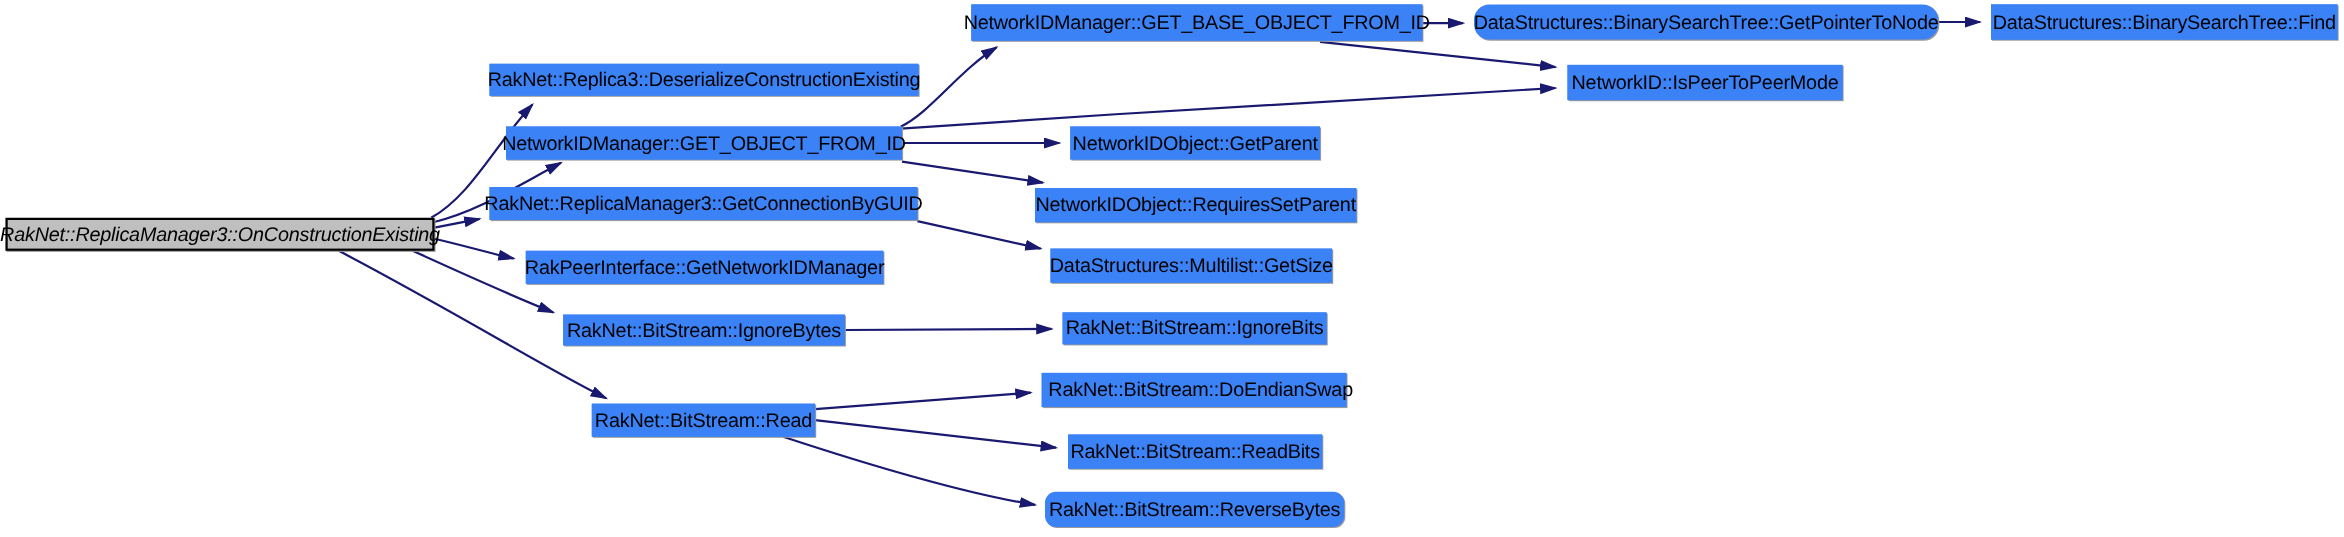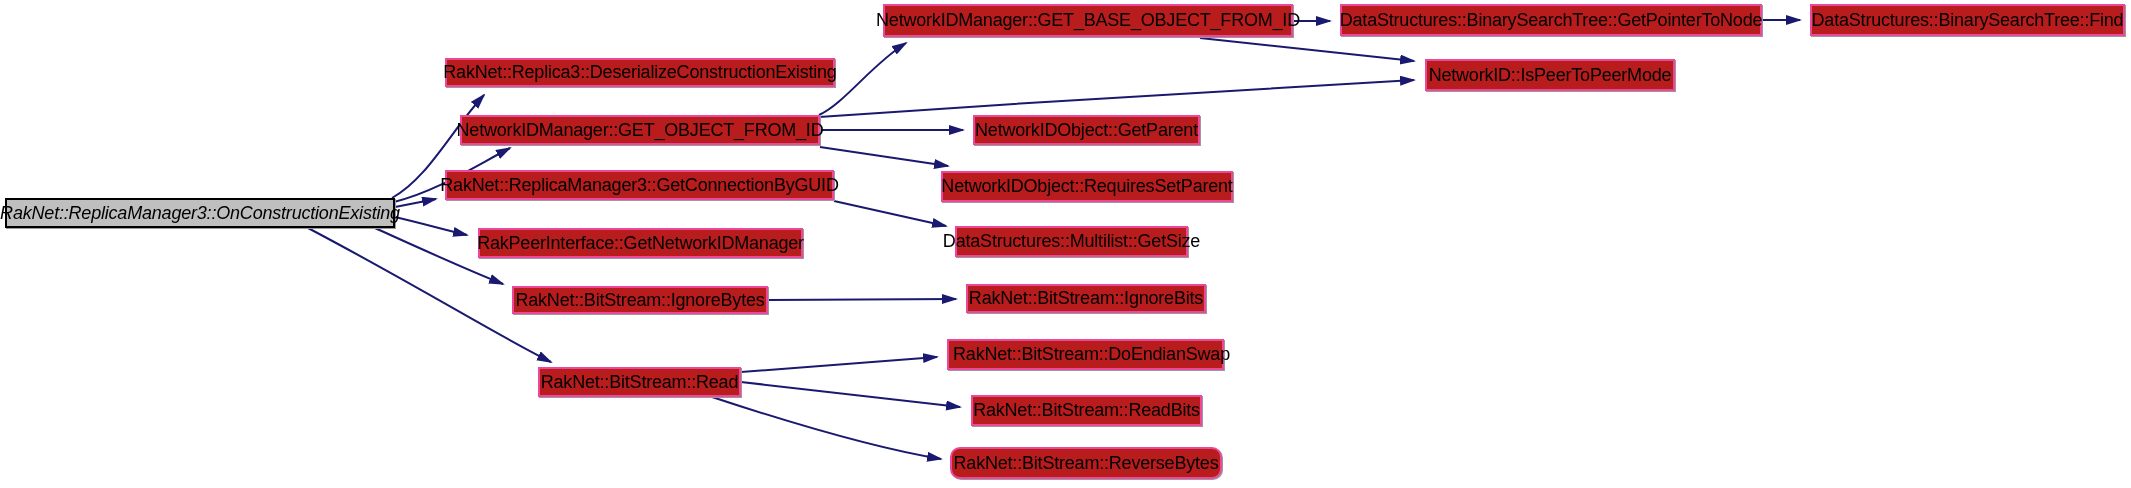--- a/index.html
+++ b/index.html
@@ -7,22 +7,22 @@
     position:relative;
     width:2131px;height:488px;
     background:#ffffff;
     font-family:"Liberation Sans", sans-serif;
     overflow:hidden;
   }
   #edge-layer{position:absolute;left:0;top:0;width:2131px;height:488px;pointer-events:none;}
   .node{
     position:absolute;
     box-sizing:border-box;
-    background:#b91c1c;
-    border:2px solid #ec4899;
+    background:#3b82f6;
+    border:2px solid #3b82f6;
     display:flex;align-items:center;justify-content:center;
     font-size:18px;color:#000000;
     white-space:nowrap;
     letter-spacing:-0.2px;
     box-shadow:1px 1px 0 #9a9a9a;
     cursor:pointer;
   }
   .node.highlight{
     background:#bfbfbf;
     border:2px solid #000000;
@@ -63,22 +63,22 @@
       <div class="node highlight" style="left: 5px; top: 198px; width: 390px; height: 30px; font-style: italic;">RakNet::ReplicaManager3::OnConstructionExisting</div>
       <div class="node" style="left: 445px; top: 58px; width: 390px; height: 29px;">RakNet::Replica3::DeserializeConstructionExisting</div>
       <div class="node" style="left: 460px; top: 115px; width: 360px; height: 30px;">NetworkIDManager::GET_OBJECT_FROM_ID</div>
       <div class="node" style="left: 445px; top: 170px; width: 389px; height: 30px;">RakNet::ReplicaManager3::GetConnectionByGUID</div>
       <div class="node" style="left: 478px; top: 228px; width: 325px; height: 30px;">RakPeerInterface::GetNetworkIDManager</div>
       <div class="node" style="left: 512px; top: 286px; width: 256px; height: 28px;">RakNet::BitStream::IgnoreBytes</div>
       <div class="node" style="left: 538px; top: 367px; width: 203px; height: 30px;">RakNet::BitStream::Read</div>
       <div class="node" style="left: 883px; top: 4px; width: 410px; height: 33px;">NetworkIDManager::GET_BASE_OBJECT_FROM_ID</div>
       <div class="node" style="left: 973px; top: 115px; width: 227px; height: 30px;">NetworkIDObject::GetParent</div>
       <div class="node" style="left: 941px; top: 171px; width: 292px; height: 31px;">NetworkIDObject::RequiresSetParent</div>
-      <div class="node" style="left: 955px; top: 226px; width: 233px; height: 31px;">DataStructures::Multilist::GetSize</div>
+      <div class="node" style="left: 955px; top: 226px; width: 256px; height: 31px;">DataStructures::Multilist::GetSize</div>
       <div class="node" style="left: 966px; top: 284px; width: 240px; height: 29px;">RakNet::BitStream::IgnoreBits</div>
       <div class="node" style="left: 947px; top: 339px; width: 277px; height: 31px; padding-left: 12px;">RakNet::BitStream::DoEndianSwap</div>
       <div class="node" style="left: 971px; top: 395px; width: 231px; height: 31px;">RakNet::BitStream::ReadBits</div>
       <div class="node" style="left: 950px; top: 447px; width: 272px; height: 32px; border-radius: 10px;">RakNet::BitStream::ReverseBytes</div>
-      <div class="node" style="left: 1340px; top: 4px; width: 422px; height: 32px;">DataStructures::BinarySearchTree::GetPointerToNode</div>
+      <div class="node" style="left: 1340px; top: 4px; width: 422px; height: 32px; border-radius: 14px;">DataStructures::BinarySearchTree::GetPointerToNode</div>
       <div class="node" style="left: 1425px; top: 59px; width: 250px; height: 32px;">NetworkID::IsPeerToPeerMode</div>
       <div class="node" style="left: 1810px; top: 4px; width: 315px; height: 32px;">DataStructures::BinarySearchTree::Find</div>
     </div>
 </div>
 
 </body></html>

